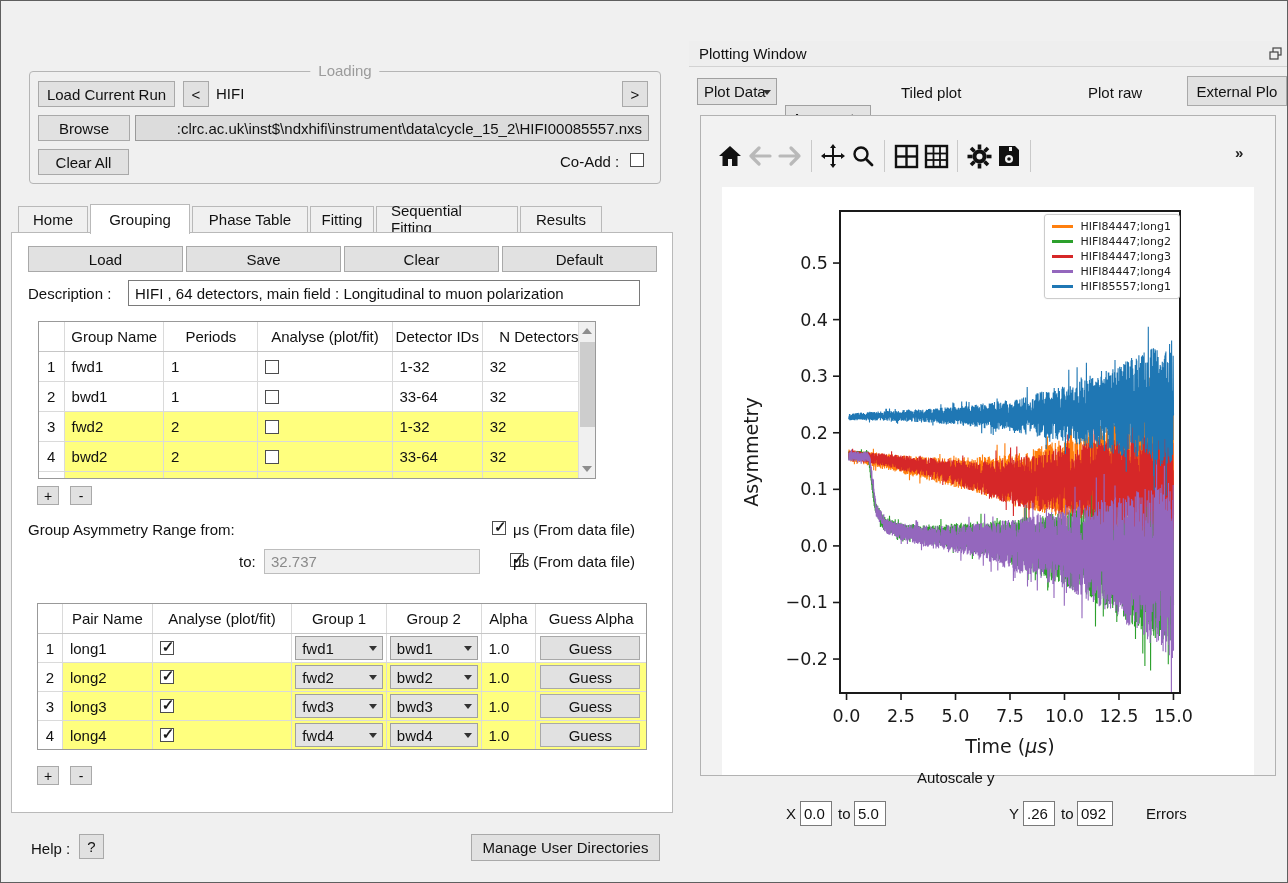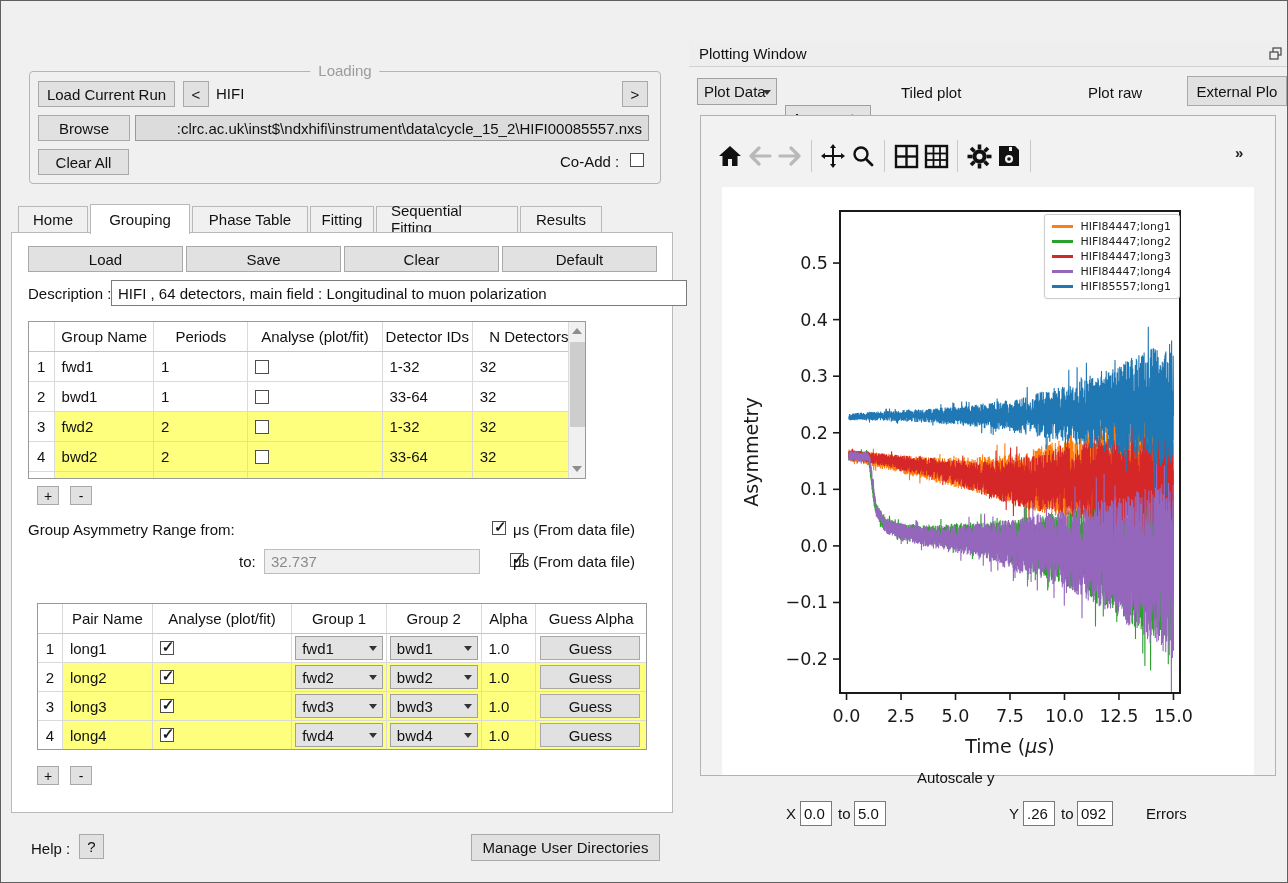--- a/index.html
+++ b/index.html
@@ -78,24 +78,24 @@
   </div>
 
   
   <div class="tabpanel">
     <div class="btn abs" style="left:16px;top:13px;width:155px;height:26px">Load</div>
     <div class="btn abs" style="left:174px;top:13px;width:155px;height:26px">Save</div>
     <div class="btn abs" style="left:332px;top:13px;width:155px;height:26px">Clear</div>
     <div class="btn abs" style="left:490px;top:13px;width:155px;height:26px">Default</div>
 
     <div class="lbl" style="left:16px;top:52px">Description :</div>
-    <div class="inp abs" style="left:99px;top:47px;width:576px;height:26px">HIFI , 64 detectors, main field : Longitudinal to muon polarization</div>
+    <div class="inp abs" style="left:116px;top:47px;width:512px;height:26px">HIFI , 64 detectors, main field : Longitudinal to muon polarization</div>
 
     
-    <div class="tbl" style="left:16px;top:88px;width:558px;height:158px">
+    <div class="tbl" style="left:26px;top:88px;width:558px;height:158px">
       <div class="thead">
         <div class="tcell" style="width:27px"></div>
         <div class="tcell" style="width:106px">Group Name</div>
         <div class="tcell" style="width:100px">Periods</div>
         <div class="tcell" style="width:144px">Analyse (plot/fit)</div>
         <div class="tcell" style="width:96px">Detector IDs</div>
         <div class="tcell" style="width:120px;border-right:none">N Detectors</div>
       </div>
 
       <div class="trow">

